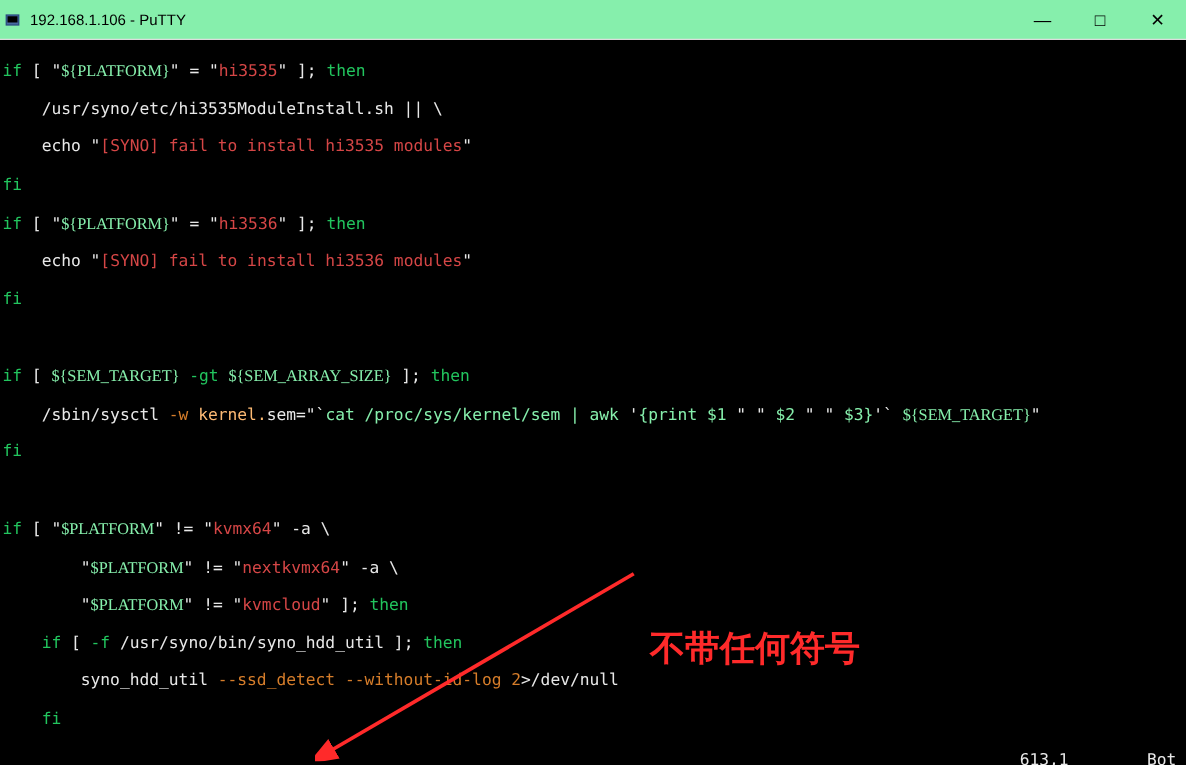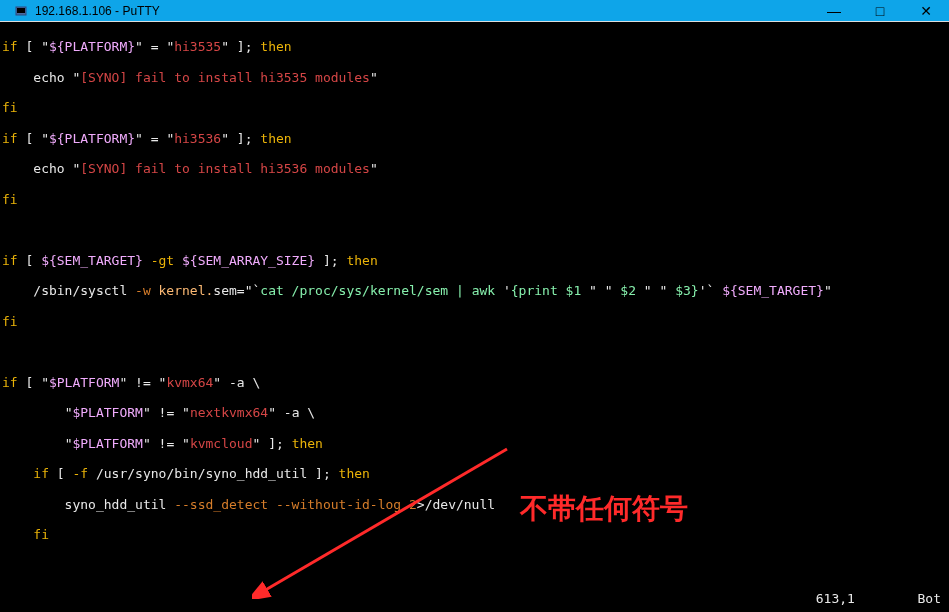--- a/index.html
+++ b/index.html
@@ -6,25 +6,25 @@
 body {
   background: #000;
   font-family: Consolas, "Courier New", monospace;
   font-size: 13px;
   width: 949px;
   height: 612px;
   overflow: hidden;
   position: relative;
 }
 .titlebar {
-  background: #0ea5e9;
-  height: 22px;
+  background: #86efac;
+  height: 32px;
   display: flex;
   align-items: center;
-  padding-left: 13px;
+  padding-left: 2px;
   border-bottom: 1px solid #ddd;
 }
 .titlebar-icon {
   width: 16px;
   height: 16px;
   margin-right: 6px;
   display: inline-flex;
   align-items: center;
   justify-content: center;
 }
@@ -53,25 +53,25 @@
   padding: 2px 2px;
   line-height: 15px;
   white-space: pre;
   font-family: Consolas, "Lucida Console", monospace;
   font-size: 13px;
   color: #c0c0c0;
   position: relative;
   height: 586px;
 }
 .line { height: 15.5px; white-space: pre; }
-.yellow { color: #eab308; margin-top: 32px; }
+.yellow { color: #22c55e; margin-top: 32px; }
 .white { color: #e8e8e8; }
 .red { color: #d54646; }
 .orange { color: #d67d2a; }
-.magenta { color: #f0abfc; }
+.magenta { color: #86efac; font-family: Liberation Serif, serif; }
 .cyan { color: #fdba74; }
 .brown { color: #86efac; }
 .annotation {
   position: absolute;
   top: 392px;
   left: 520px;
   color: #ff2a2a;
   font-family: "Microsoft YaHei", "SimHei", sans-serif;
   font-size: 28px;
   font-weight: bold;
@@ -107,20 +107,21 @@
   <span class="titlebar-text">192.168.1.106 - PuTTY</span>
   <div class="win-controls">
     <div class="win-btn">—</div>
     <div class="win-btn">□</div>
     <div class="win-btn">✕</div>
   </div>
 </div>
 
 <div class="terminal">
 <div class="line"><span class="yellow">if</span><span class="white"> [ </span><span class="white">"</span><span class="magenta">${PLATFORM}</span><span class="white">" </span><span class="white">= </span><span class="white">"</span><span class="red">hi3535</span><span class="white">" </span><span class="white">]; </span><span class="yellow">then</span></div>
+<div class="line"><span class="white">    /usr/syno/etc/hi3535ModuleInstall.sh || \</span></div>
 <div class="line"><span class="white">    echo </span><span class="white">"</span><span class="red">[SYNO] fail to install hi3535 modules</span><span class="white">"</span></div>
 <div class="line"><span class="yellow">fi</span></div>
 <div class="line"><span class="yellow">if</span><span class="white"> [ </span><span class="white">"</span><span class="magenta">${PLATFORM}</span><span class="white">" </span><span class="white">= </span><span class="white">"</span><span class="red">hi3536</span><span class="white">" </span><span class="white">]; </span><span class="yellow">then</span></div>
 <div class="line"><span class="white">    echo </span><span class="white">"</span><span class="red">[SYNO] fail to install hi3536 modules</span><span class="white">"</span></div>
 <div class="line"><span class="yellow">fi</span></div>
 <div class="line"></div>
 <div class="line"><span class="yellow">if</span><span class="white"> [ </span><span class="magenta">${SEM_TARGET}</span><span class="yellow"> -gt </span><span class="magenta">${SEM_ARRAY_SIZE}</span><span class="white"> ]; </span><span class="yellow">then</span></div>
 <div class="line"><span class="white">    /sbin/sysctl </span><span class="orange">-w </span><span class="cyan">kernel.</span><span class="white">sem=</span><span class="white">"`</span><span class="brown">cat /proc/sys/kernel/sem | awk </span><span class="white">'</span><span class="brown">{print $1 </span><span class="white">" "</span><span class="brown"> $2 </span><span class="white">" "</span><span class="brown"> $3}</span><span class="white">'</span><span class="white">` </span><span class="magenta">${SEM_TARGET}</span><span class="white">"</span></div>
 <div class="line"><span class="yellow">fi</span></div>
 <div class="line"></div>

